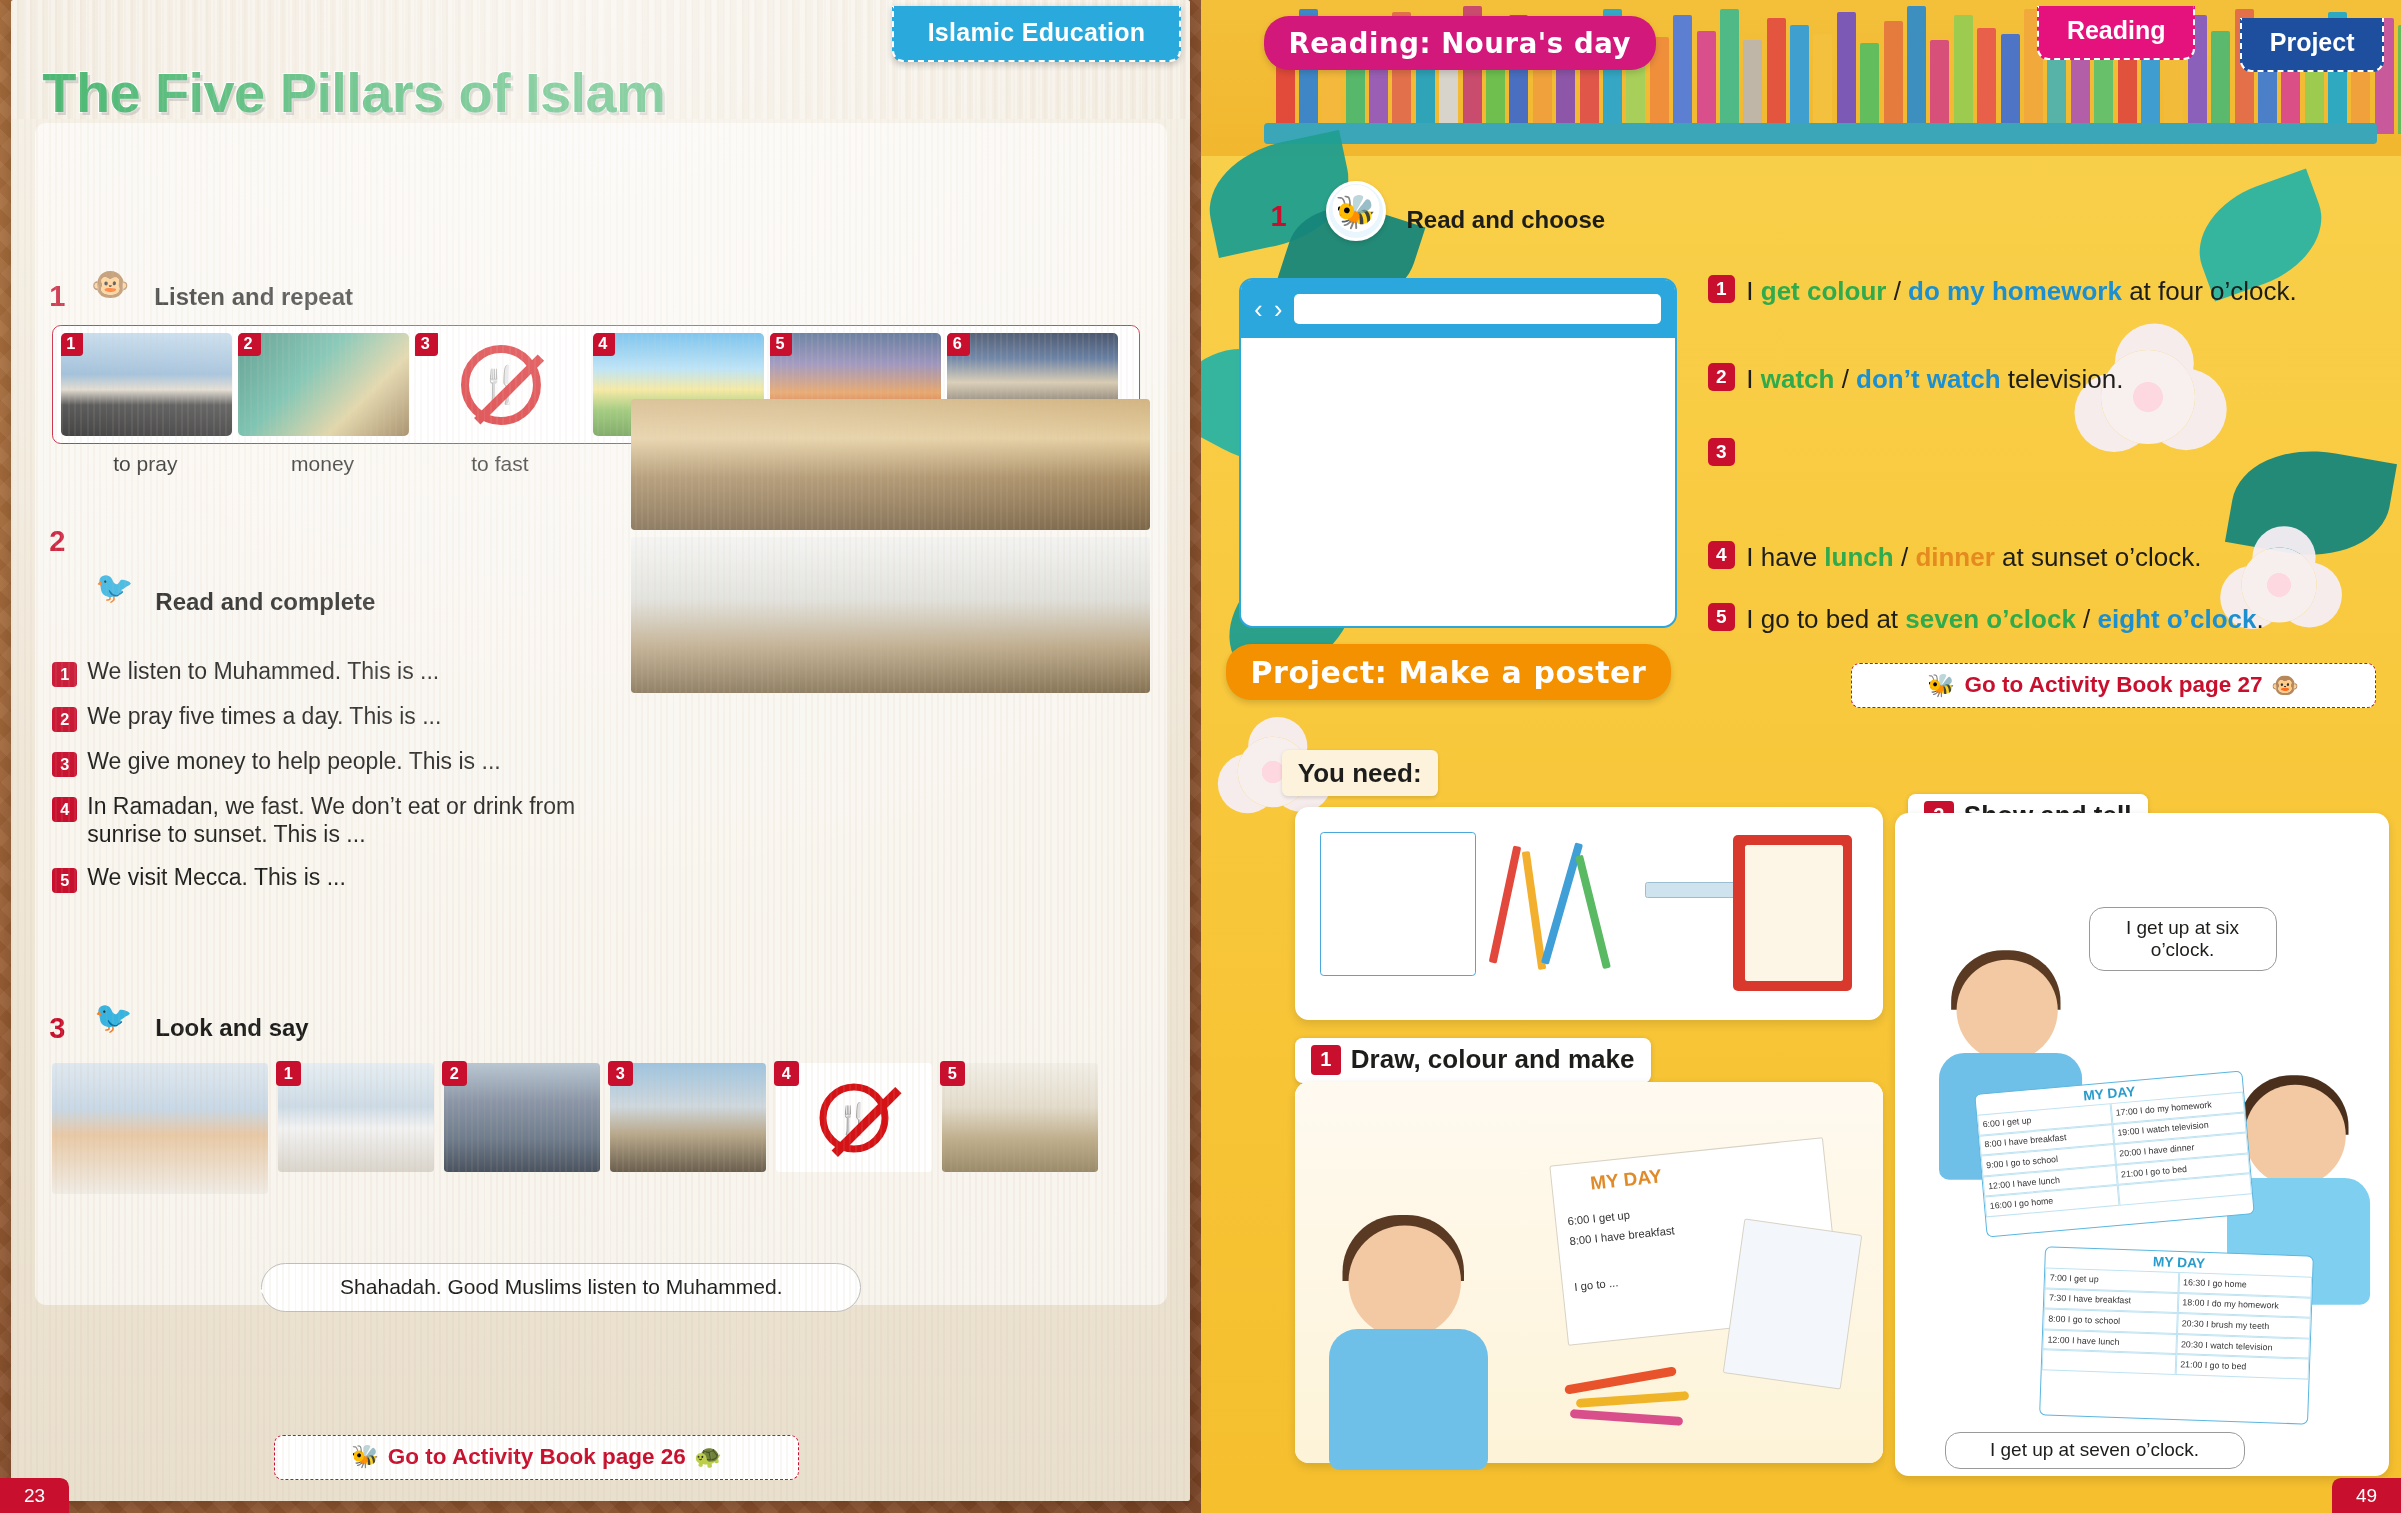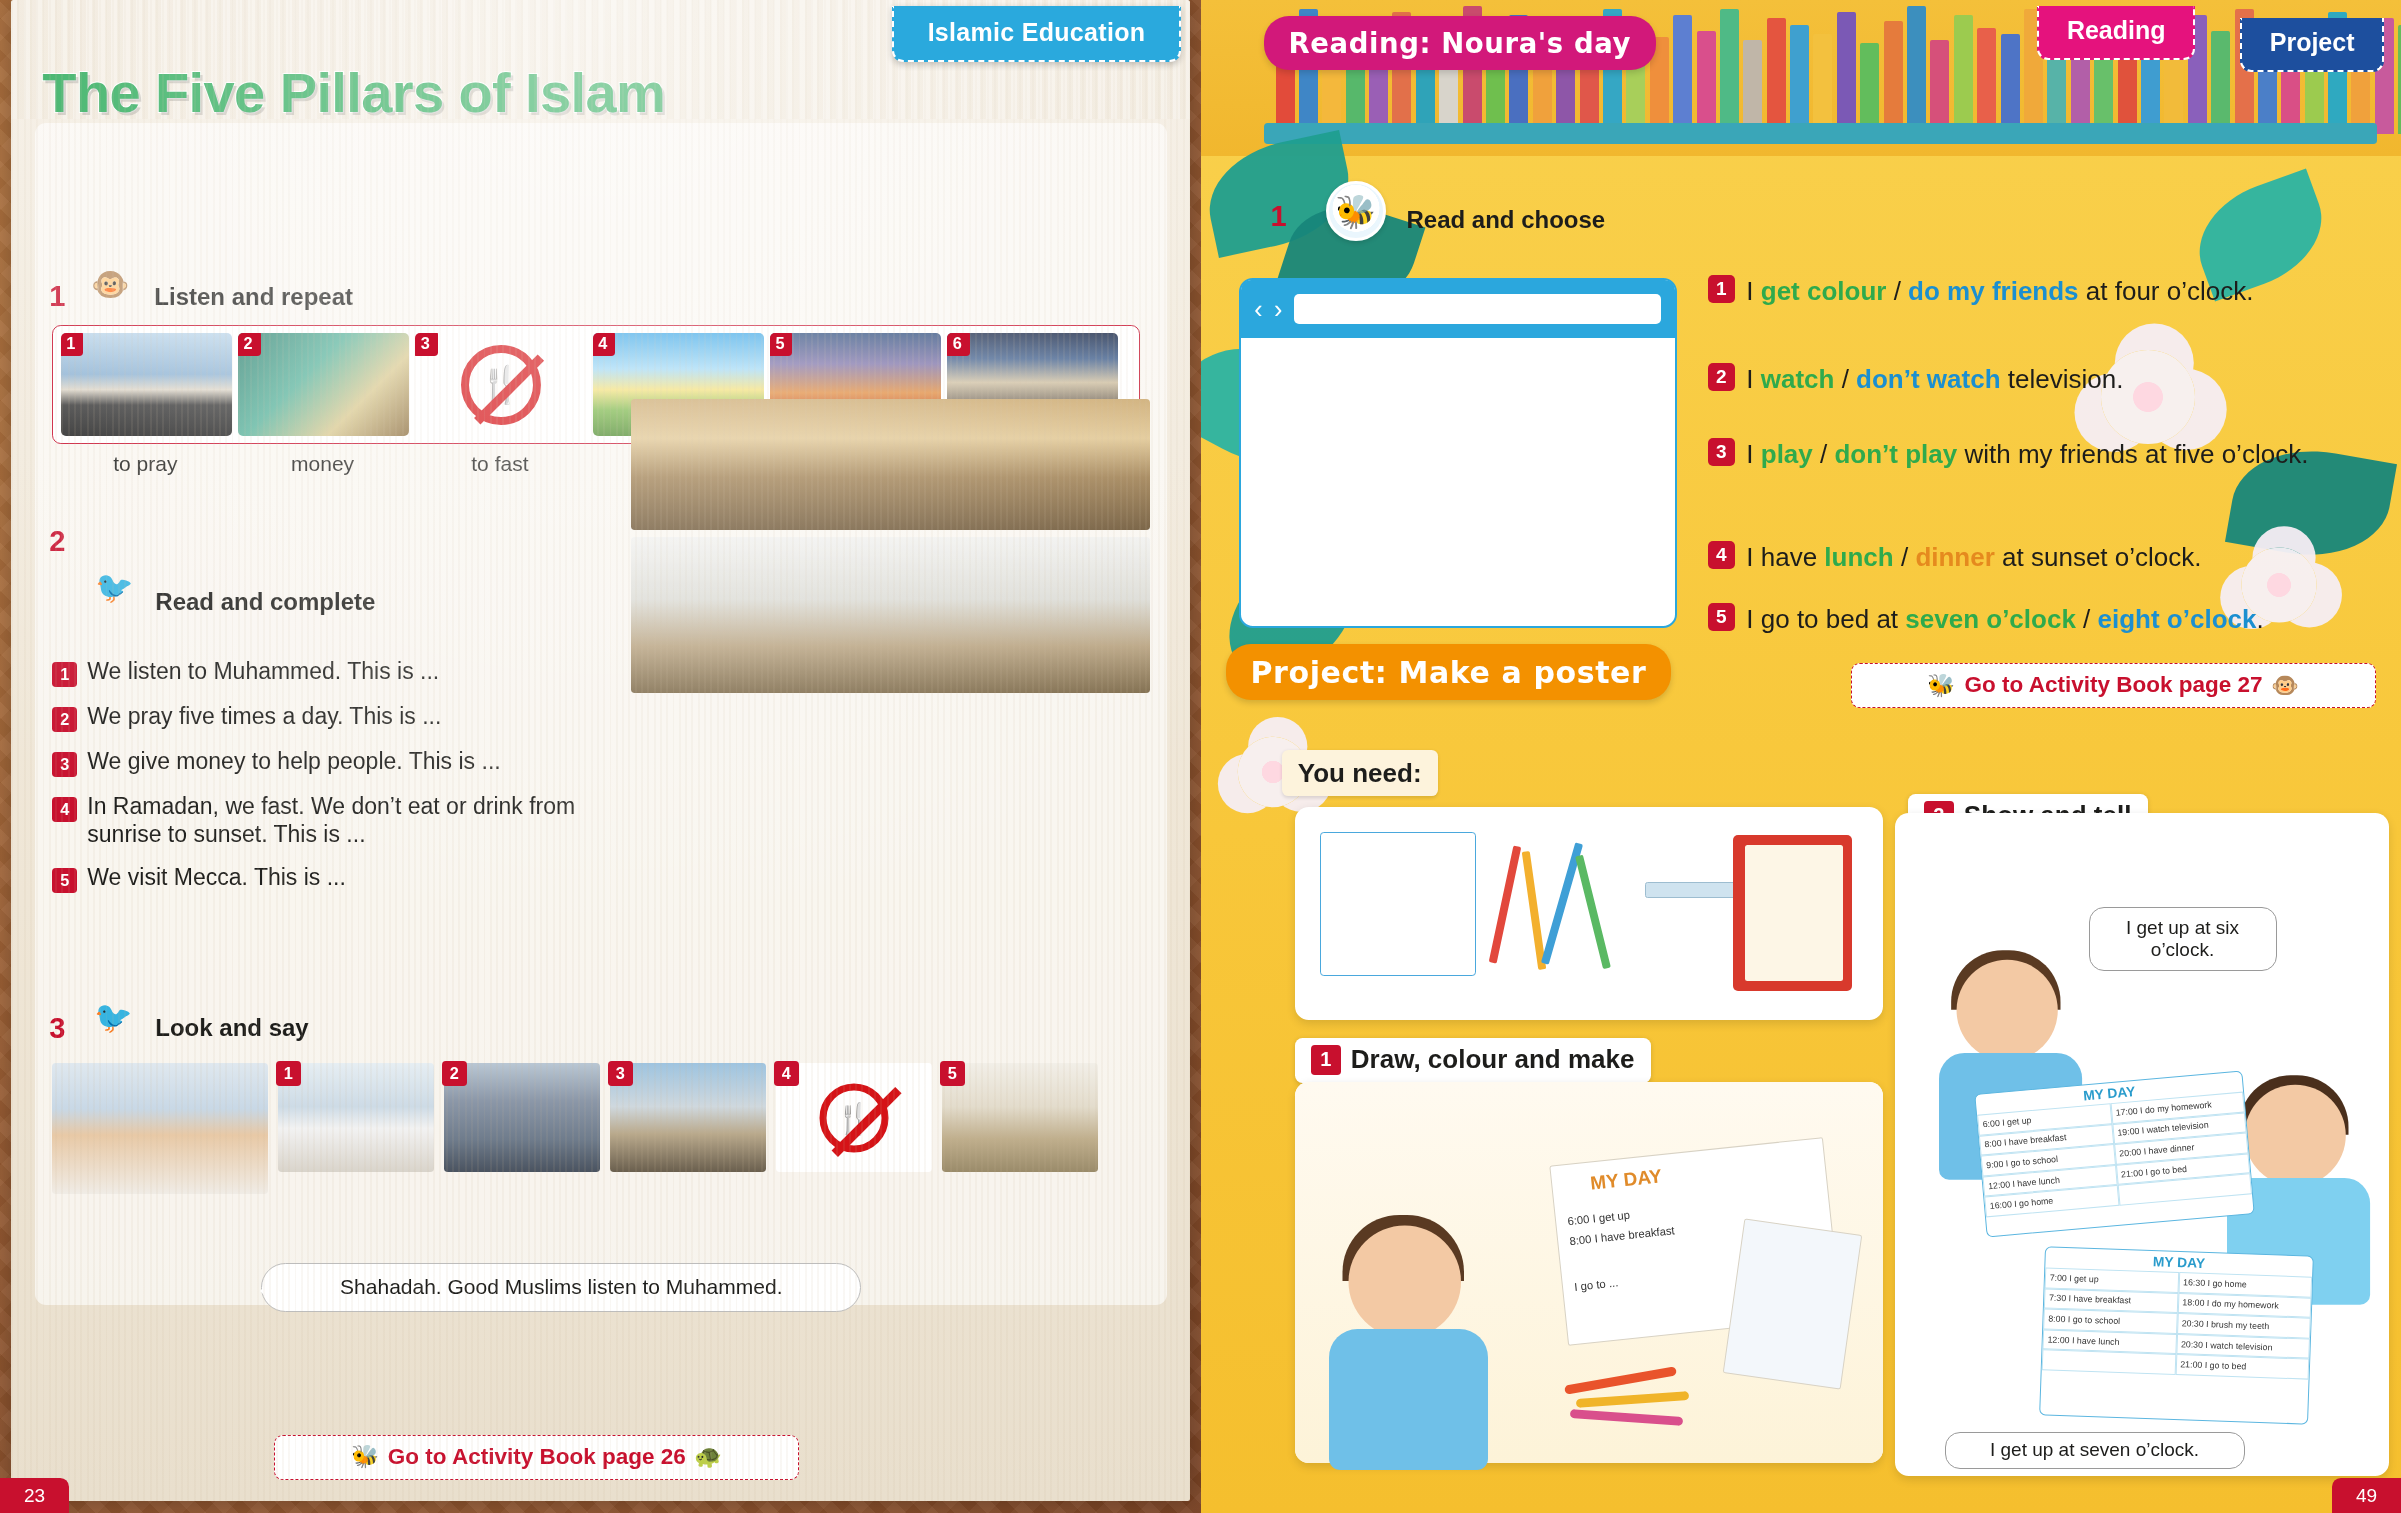--- a/index.html
+++ b/index.html
@@ -474,31 +474,30 @@
     <div class="chat-card">
       <div class="chat-top">
         <span class="arrow">‹</span>
         <span class="arrow">›</span>
         <span class="chat-url"></span>
       </div>
     </div>
 
     <div class="rq" style="left:507px; top:275px;">
       <span class="qnum">1</span>
-      <span class="txt"><span>I </span><span class="g">get colour</span><span> / </span><span class="b">do my friends</span><span> at four o’clock.</span></span>
+      <span class="txt"><span>I </span><span class="g">get colour</span><span> / </span><span class="b">do my homework</span><span> at four o’clock.</span></span>
     </div>
 
     <div class="rq" style="left:507px; top:363px;">
       <span class="qnum">2</span>
       <span class="txt"><span>I </span><span class="g">watch</span><span> / </span><span class="b">don’t watch</span><span> television.</span></span>
     </div>
 
     <div class="rq" style="left:507px; top:438px;">
       <span class="qnum">3</span>
-      <span class="txt"><span>I </span><span class="g">play</span><span> / </span><span class="g">don’t play</span><span> with my friends at five o’clock.</span></span>
     </div>
 
     <div class="rq" style="left:507px; top:541px;">
       <span class="qnum">4</span>
       <span class="txt"><span>I have </span><span class="g">lunch</span><span> / </span><span class="o">dinner</span><span> at sunset o’clock.</span></span>
     </div>
 
     <div class="rq" style="left:507px; top:603px;">
       <span class="qnum">5</span>
       <span class="txt"><span>I go to bed at </span><span class="g">seven o’clock</span><span> / </span><span class="b">eight o’clock</span><span>.</span></span>

